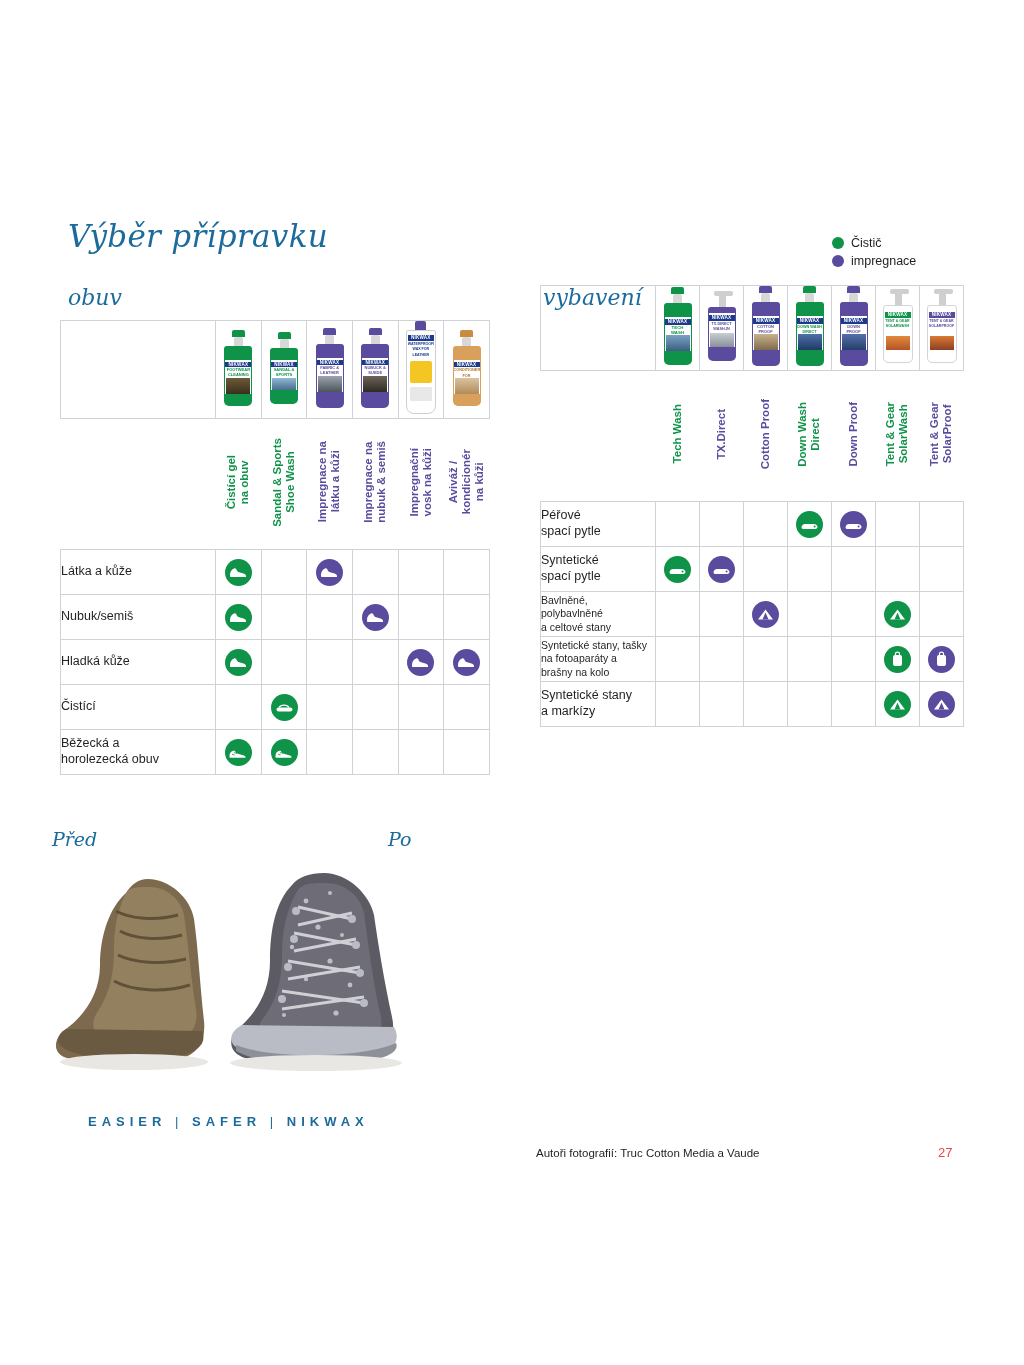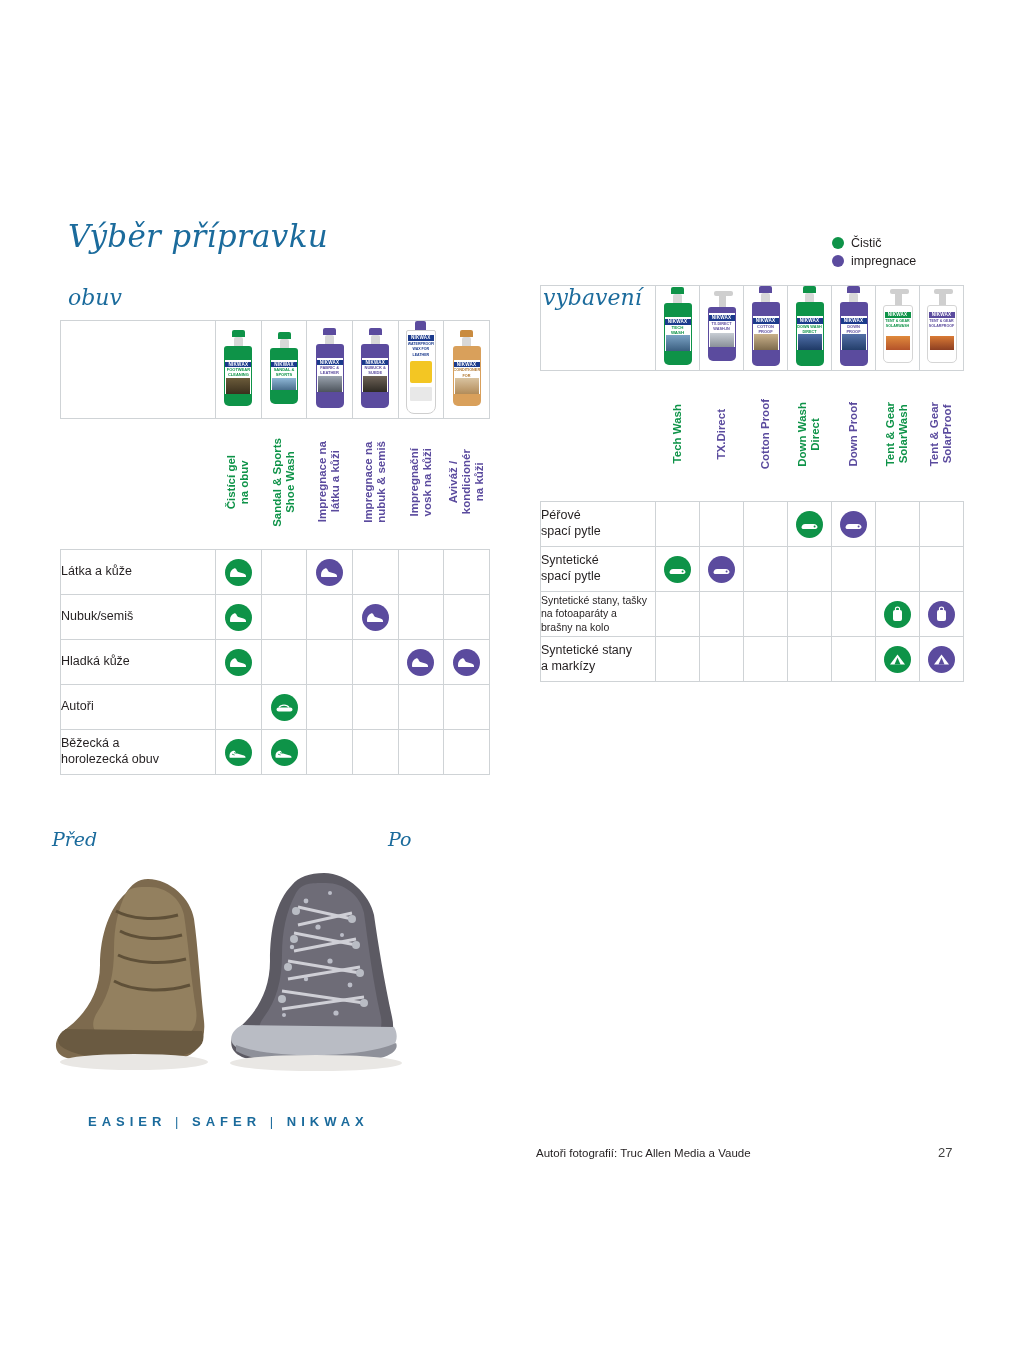--- a/index.html
+++ b/index.html
@@ -238,21 +238,21 @@
     left: 536px;
     top: 1147px;
     font-size: 11.5px;
     color: #231f20;
   }
   #page-number {
     position: absolute;
     left: 938px;
     top: 1145px;
     font-size: 13px;
-    color: #404040;
+    color: #ef4444;
   }
 </style>
 </head>
 <body>
 
 <div class="page">
 
   <div id="page-title">Výběr přípravku</div>
 
   <div id="legend">
@@ -465,21 +465,21 @@
         <td class="cell">
           <span class="marker purple">
             <svg width="27" height="27" viewBox="0 0 27 27">
                   <path d="M5 16c0-3 1.5-5.5 4-6.5 1.5-.6 2.2.4 2.6 1.4.5 1.2 1.3 2 2.6 2.4l4.3 1.3c1.6.5 2.5 1.3 2.5 2.6V18H5.6C5.2 18 5 17.6 5 17z" fill="#fff"></path>
                 </svg>
           </span>
         </td>
       </tr>
 
       <tr>
-        <td class="rowlabel">Autoři</td>
+        <td class="rowlabel">Čistící</td>
         <td class="cell"></td>
         <td class="cell">
           <span class="marker green">
             <svg width="27" height="27" viewBox="0 0 27 27">
                   <path d="M5.5 15.5c0-1.2 1-2 2.2-2h11.6c1.2 0 2.2.8 2.2 2s-1 2-2.2 2H7.7c-1.2 0-2.2-.8-2.2-2z" fill="#fff"></path>
                   <path d="M8 13.5c1-1.8 3-2.4 5-2.4s4 .6 5 2.4" stroke="#fff" stroke-width="1.3" fill="none"></path>
                 </svg>
           </span>
         </td>
         <td class="cell"></td>
@@ -702,20 +702,46 @@
                 </svg>
           </span>
         </td>
         <td class="cell"></td>
         <td class="cell"></td>
         <td class="cell"></td>
         <td class="cell"></td>
         <td class="cell"></td>
       </tr>
 
+      <tr>
+        <td class="rowlabel small" style="white-space:pre-line">Bavlněné,
+polybavlněné
+a celtové stany</td>
+        <td class="cell"></td>
+        <td class="cell"></td>
+        <td class="cell">
+          <span class="marker purple">
+            <svg width="27" height="27" viewBox="0 0 27 27">
+                  <path d="M13.5 8.5L21 18.5H6z" fill="#fff"></path>
+                  <path d="M13.5 11.5L16.5 18.5h-6z" fill="#5b4b9e"></path>
+                </svg>
+          </span>
+        </td>
+        <td class="cell"></td>
+        <td class="cell"></td>
+        <td class="cell">
+          <span class="marker green">
+            <svg width="27" height="27" viewBox="0 0 27 27">
+                  <path d="M13.5 8.5L21 18.5H6z" fill="#fff"></path>
+                  <path d="M13.5 11.5L16.5 18.5h-6z" fill="#0e9348"></path>
+                </svg>
+          </span>
+        </td>
+        <td class="cell"></td>
+      </tr>
 
       <tr>
         <td class="rowlabel small" style="white-space:pre-line">Syntetické stany, tašky
 na fotoaparáty a
 brašny na kolo</td>
         <td class="cell"></td>
         <td class="cell"></td>
         <td class="cell"></td>
         <td class="cell"></td>
         <td class="cell"></td>
@@ -830,16 +856,16 @@
   </div>
 
   <div id="tagline">
     <span>EASIER</span>
     <span class="sep">|</span>
     <span>SAFER</span>
     <span class="sep">|</span>
     <span>NIKWAX</span>
   </div>
 
-  <div id="photo-credit">Autoři fotografií: Truc Allen Media a Vaude</div>
+  <div id="photo-credit">Autoři fotografií: Truc Cotton Media a Vaude</div>
   <div id="page-number">27</div>
 
 </div>
 
 </body></html>

